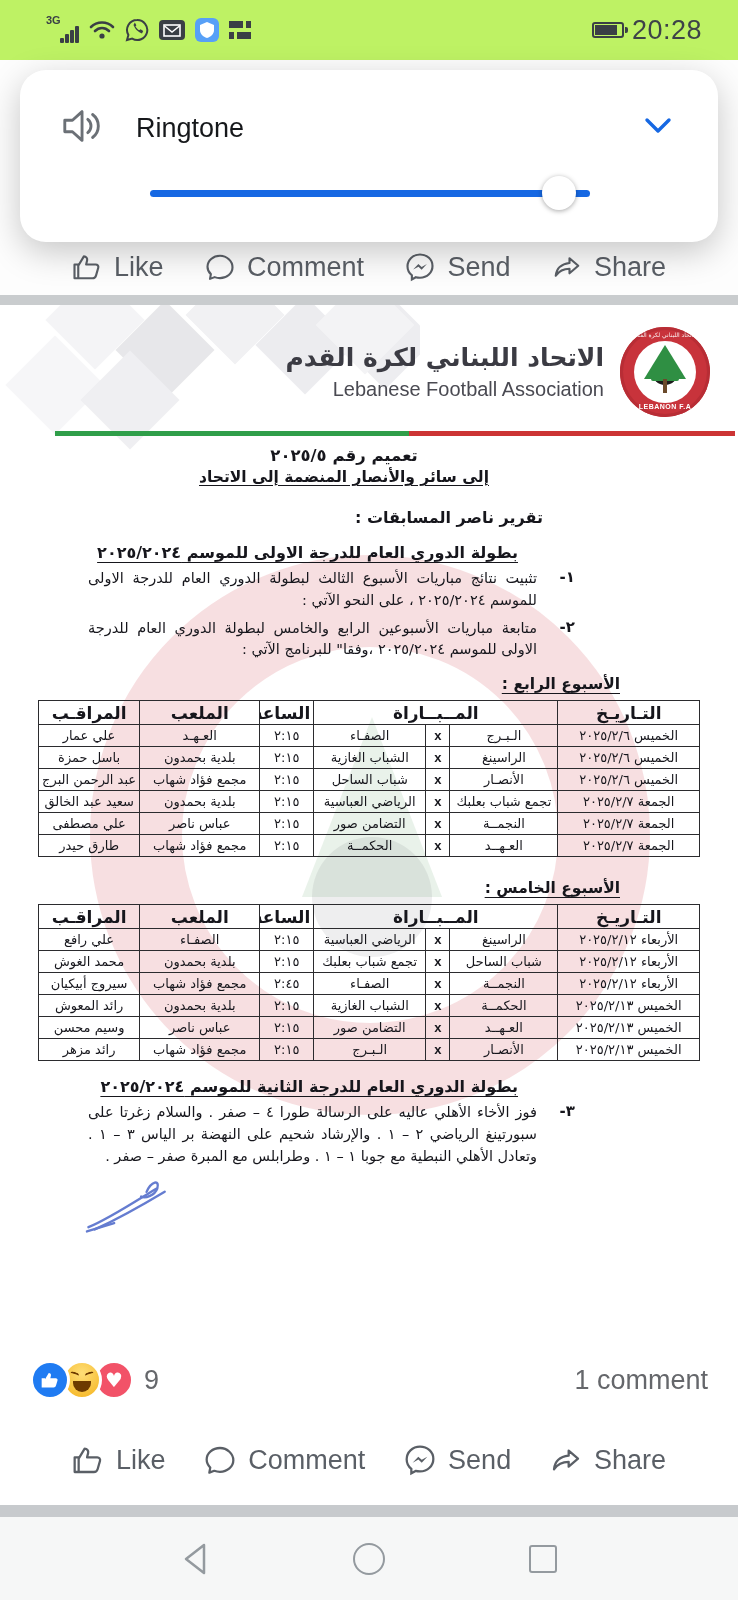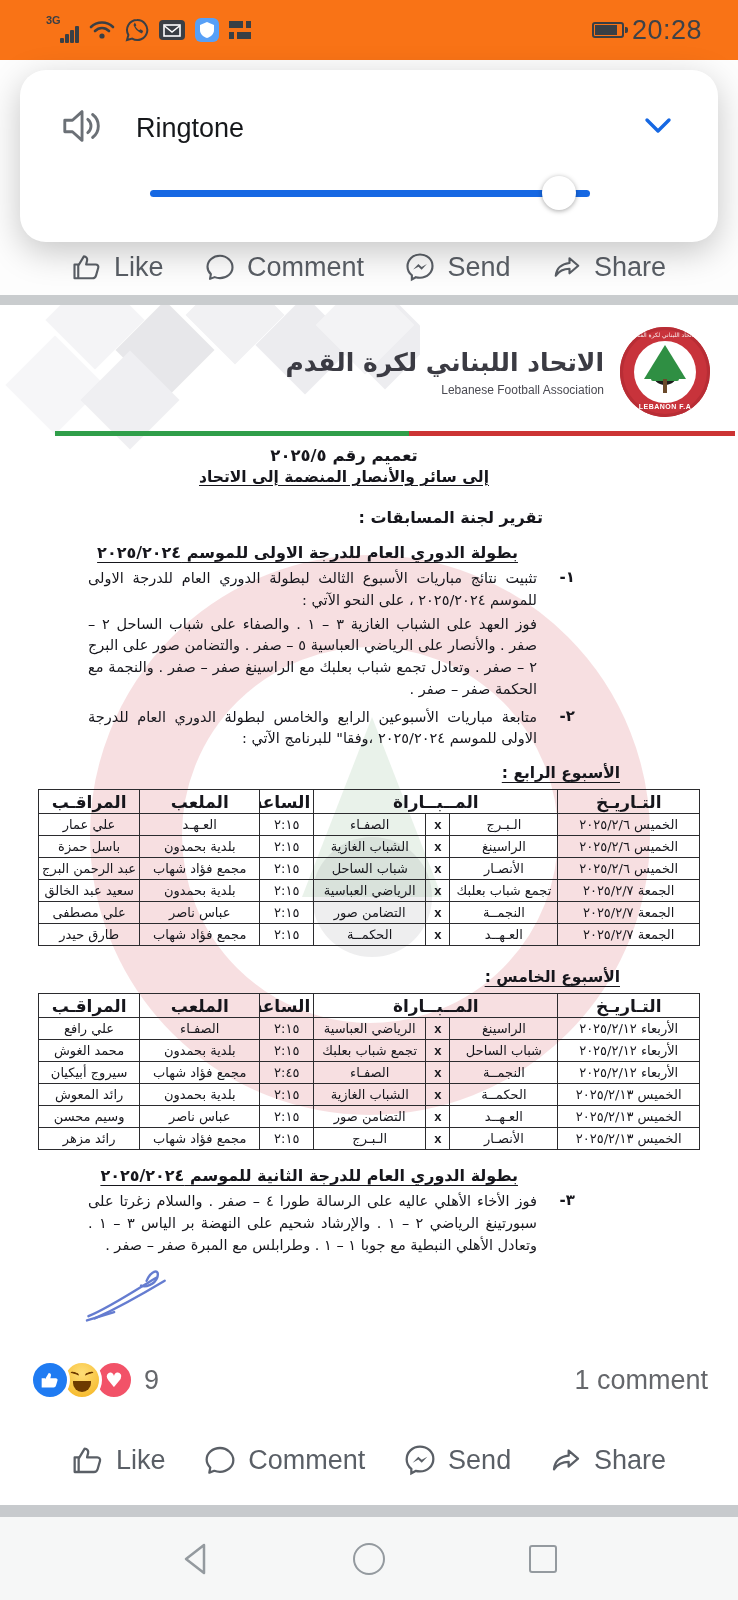--- a/index.html
+++ b/index.html
@@ -1,21 +1,21 @@
 <!DOCTYPE html>
 <html lang="en"><head>
 <meta charset="utf-8">
 <style>
   * { margin:0; padding:0; box-sizing:border-box; }
   html,body { background:#e9eaec; }
   body { font-family:"Liberation Sans", sans-serif; }
   .screen { position:relative; width:738px; height:1600px; margin:0 auto; background:#fff; overflow:hidden; }
 
   
-  .status-bar { height:60px; background:#f97316; display:flex; align-items:center; justify-content:space-between; padding:0 36px 0 60px; }
+  .status-bar { height:60px; background:#bef264; display:flex; align-items:center; justify-content:space-between; padding:0 36px 0 60px; }
   .sb-left { display:flex; align-items:center; gap:10px; }
   .sb-net { display:flex; align-items:flex-end; gap:1px; position:relative; padding-top:8px; }
   .sb-net .gen { position:absolute; top:-4px; left:-14px; font-size:11px; font-weight:bold; color:#3a3f45; }
   .bar { width:4px; background:#3a3f45; border-radius:1px; }
   .sb-icon { display:flex; align-items:center; }
   .mail-chip { width:26px; height:20px; background:#3a3f45; border-radius:4px; display:flex; align-items:center; justify-content:center; }
   .shield-chip { width:24px; height:24px; background:#57a0f7; border-radius:6px; display:flex; align-items:center; justify-content:center; }
   .sbox { position:relative; width:22px; height:22px; }
   .sbox i { position:absolute; background:#3a3f45; }
   .sbox i:nth-child(1){ left:0; top:2px; width:14px; height:7px; }
@@ -78,21 +78,21 @@
               background:radial-gradient(circle at 35% 35%, #fff 0 22%, #1c1c1c 23% 100%); }
   .lfa-cedar { position:absolute; left:24px; top:18px; width:0; height:0; border-left:21px solid transparent;
                border-right:21px solid transparent; border-bottom:34px solid #2f8f43; }
   .lfa-cedar2 { position:absolute; left:31px; top:44px; width:28px; height:10px; background:#2f8f43; border-radius:2px; }
   .lfa-trunk { position:absolute; left:43px; top:52px; width:4px; height:14px; background:#6b4a2b; }
   .lfa-cap { position:absolute; left:0; right:0; bottom:7px; text-align:center; font-size:7px; font-weight:bold;
              color:#fff; letter-spacing:.5px; font-family:"Liberation Sans", sans-serif; }
   .lfa-cap-top { position:absolute; left:0; right:0; top:4px; text-align:center; font-size:6px; color:#fff; opacity:.9; }
   .org-names { text-align:right; }
   .org-ar { font-size:25px; font-weight:bold; color:#3b3b43; }
-  .org-en { font-size:12px; color:#4a4a52; margin-top:6px; font-family:"Liberation Sans", sans-serif; }
+  .org-en { font-size:20px; color:#4a4a52; margin-top:6px; font-family:"Liberation Sans", sans-serif; }
 
   .doc-rule { height:5px; margin:14px 3px 0 55px;
               background:linear-gradient(270deg, #cc3434 0 48%, #2f9e49 48% 100%); }
   .circ-block { margin:10px 125px 0 75px; text-align:center; }
   .circ-title { font-size:16.5px; font-weight:bold; }
   .circ-addr { font-size:15.5px; font-weight:bold; text-decoration:underline; text-underline-offset:3px; margin-top:3px; }
   .report-heading { font-size:16px; font-weight:bold; margin:22px 195px 0 0; }
   .division-heading { font-size:16px; font-weight:bold; text-decoration:underline; text-underline-offset:4px; margin:16px 220px 0 0; white-space:nowrap; }
   .numbered-item { display:flex; margin:6px 163px 0 88px; }
   .item-num { flex:none; width:38px; font-size:15px; font-weight:bold; }
@@ -278,28 +278,27 @@
         </div>
       </div>
 
       <div class="doc-rule"></div>
 
       <div class="circ-block">
         <div class="circ-title">تعميم رقم ٢٠٢٥/٥</div>
         <div class="circ-addr">إلى سائر والأنصار المنضمة إلى الاتحاد</div>
       </div>
 
-      <p class="report-heading">تقرير لجنة المسابقات :</p>
+      <p class="report-heading">تقرير ناصر المسابقات :</p>
       <p class="division-heading">بطولة الدوري العام للدرجة الاولى للموسم ٢٠٢٥/٢٠٢٤</p>
 
       <div class="numbered-item">
         <span class="item-num">١-</span>
         <div class="item-body">
           <p>تثبيت نتائج مباريات الأسبوع الثالث لبطولة الدوري العام للدرجة الاولى للموسم ٢٠٢٥/٢٠٢٤ ، على النحو الآتي :</p>
-          <p>فوز العهد على الشباب الغازية ٣ – ١ . والصفاء على شباب الساحل ٢ – صفر . والأنصار على الرياضي العباسية ٥ – صفر . والتضامن صور على البرج ٢ – صفر . وتعادل تجمع شباب بعلبك مع الراسينغ صفر – صفر . والنجمة مع الحكمة صفر – صفر .</p>
         </div>
       </div>
 
       <div class="numbered-item">
         <span class="item-num">٢-</span>
         <div class="item-body">
           <p>متابعة مباريات الأسبوعين الرابع والخامس لبطولة الدوري العام للدرجة الاولى للموسم ٢٠٢٥/٢٠٢٤ ،وفقا" للبرنامج الآتي :</p>
         </div>
       </div>
 

